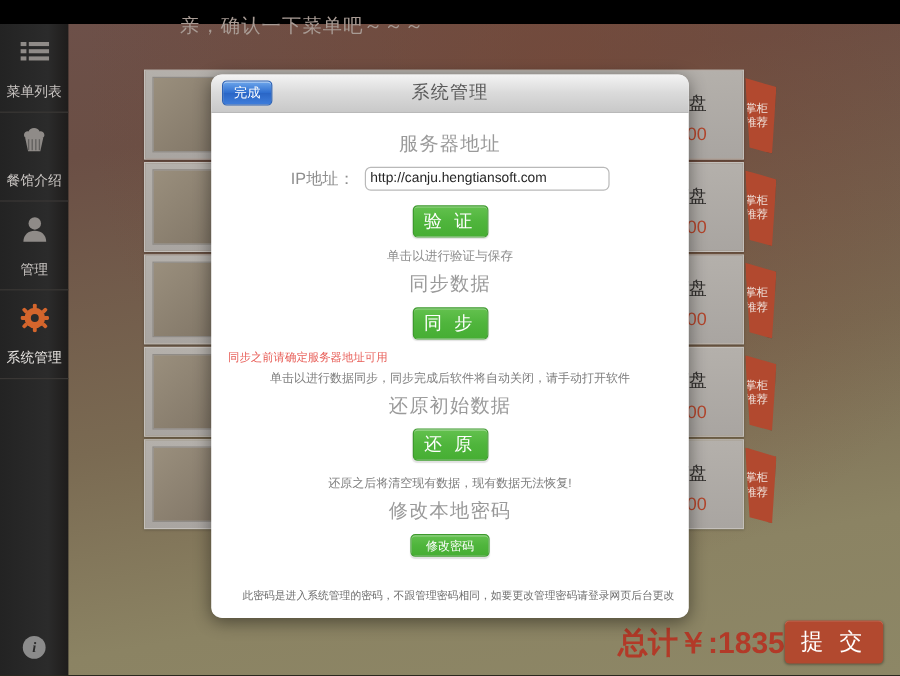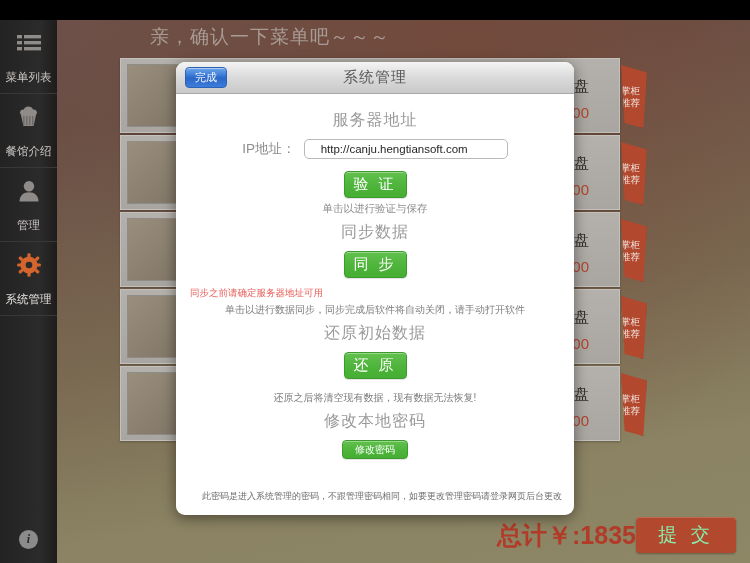--- a/index.html
+++ b/index.html
@@ -64,22 +64,22 @@
   }
   .info-ic {
     width:19px; height:19px; border-radius:50%; background:#8b8b8b;
     color:#2a2a2a; font-size:12px; font-style:italic; font-weight:bold;
     display:flex; align-items:center; justify-content:center;
     font-family:"Liberation Serif", serif;
   }
 
   
   .content-head {
-    position:absolute; top:24px; left:150px; color:#a89b94;
-    font-size:19px; letter-spacing:1px; z-index:5;
+    position:absolute; top:12px; left:150px; color:#a89b94;
+    font-size:16px; letter-spacing:1px; z-index:5;
   }
 
   
   .cards { position:absolute; top:58px; left:120px; width:500px; z-index:4; }
   .card {
     position:relative; height:75px; margin-bottom:2px;
     background:linear-gradient(180deg,#b4b0ab 0%, #a9a5a1 100%);
     border:1px solid #c4c0bb;
     box-shadow:0 1px 2px rgba(0,0,0,.25);
     display:flex; align-items:center;
@@ -99,22 +99,22 @@
     display:flex; flex-direction:column; align-items:center; justify-content:center;
     box-shadow:0 1px 2px rgba(0,0,0,.3);
   }
 
   
   .total-wrap {
     position:absolute; bottom:10px; right:14px; display:flex; align-items:center; z-index:6;
   }
   .total-txt { font-size:25px; color:#b23a28; font-weight:bold; letter-spacing:0px;}
   .submit-btn {
-    width:100px; height:36px; background:#b2492f; border-radius:4px;
-    color:#86efac; font-size:19px; letter-spacing:4px;
+    width:82px; height:36px; background:#b2492f; border-radius:4px;
+    color:#ffffff; font-size:19px; letter-spacing:4px;
     display:flex; align-items:center; justify-content:center;
     box-shadow:inset 0 1px 0 rgba(255,255,255,.18), 0 1px 2px rgba(0,0,0,.3);
   }
 
   
   .modal {
     position:absolute; left:176px; top:62px; width:398px; height:453px;
     background:#fff; border-radius:9px; z-index:40;
     box-shadow:0 3px 14px rgba(0,0,0,.45);
     overflow:hidden;
@@ -135,31 +135,31 @@
   .modal-body { padding:10px 14px 0 14px; }
   .sec-title {
     text-align:center; color:#9a9a9a; font-size:16px; letter-spacing:1px;
     margin-top:6px; margin-bottom:8px;
   }
   .iprow { display:flex; align-items:center; justify-content:center; gap:8px; margin:6px 0 12px 0;}
   .iplabel { color:#8e8e8e; font-size:13.5px; }
   .ipinput {
     width:204px; height:20px; border:1px solid #b9b9b9; border-radius:5px;
     background:#fff; color:#262626; font-size:11.5px;
-    padding:0 16px; line-height:20px; font-family:"Liberation Sans", sans-serif;
+    padding:0 4px; line-height:20px; font-family:"Liberation Sans", sans-serif;
   }
   .greenbtn {
     margin:0 auto; display:flex; align-items:center; justify-content:center;
     background:linear-gradient(180deg,#63c14e 0%, #4fb53c 50%, #46ae33 100%);
     border:1px solid #3d9a2d; border-radius:4px;
     color:#fff; box-shadow:inset 0 1px 0 rgba(255,255,255,.35), 0 1px 1px rgba(0,0,0,.12);
   }
   .gb-wide { width:63px; height:27px; font-size:15px; letter-spacing:3px;}
   .gb-pwd  { width:66px; height:19px; font-size:10px; letter-spacing:0px;}
-  .hint { text-align:center; color:#8d8d8d; font-size:10.5px; margin-top:4px; }
+  .hint { text-align:center; color:#8d8d8d; font-size:10.5px; margin-top:9px; }
   .warn { text-align:left; color:#e8605a; font-size:9.5px; margin-top:9px; }
   .hint-sm { text-align:center; color:#7d7d7d; font-size:10px; margin-top:3px; }
   .footnote {
     position:absolute; left:7px; bottom:12px; width:100%;
     text-align:center; color:#6e6e6e; font-size:9px;
   }
 </style>
 </head>
 <body>
 

